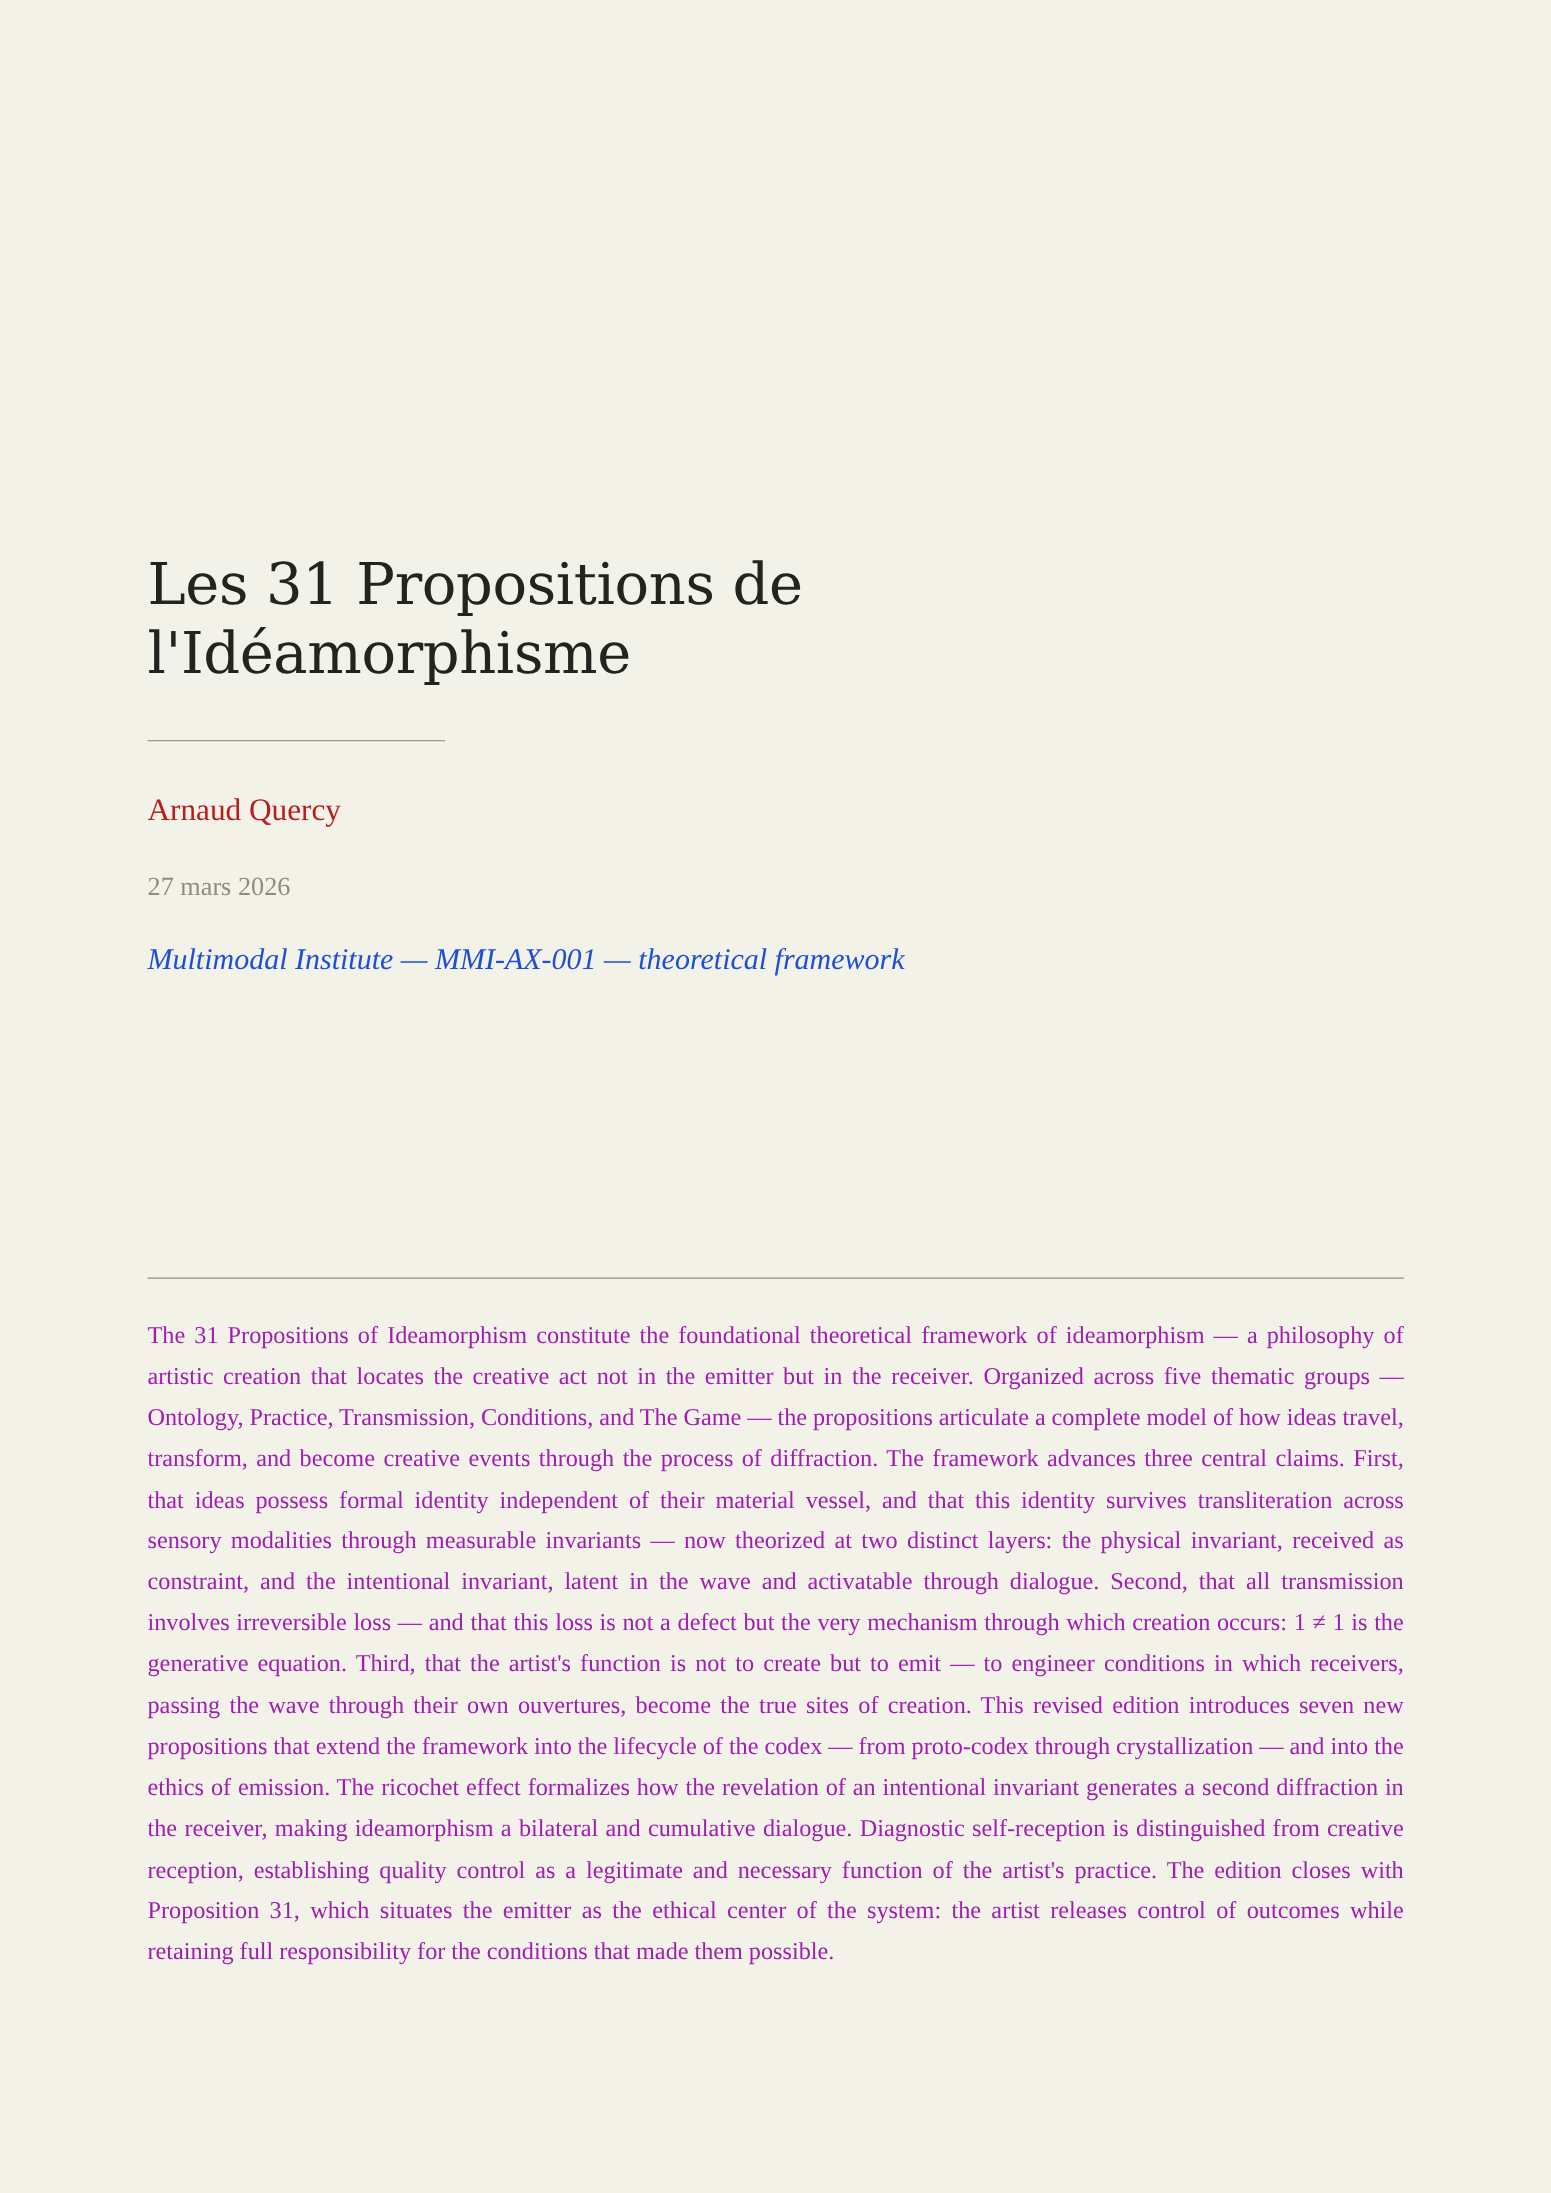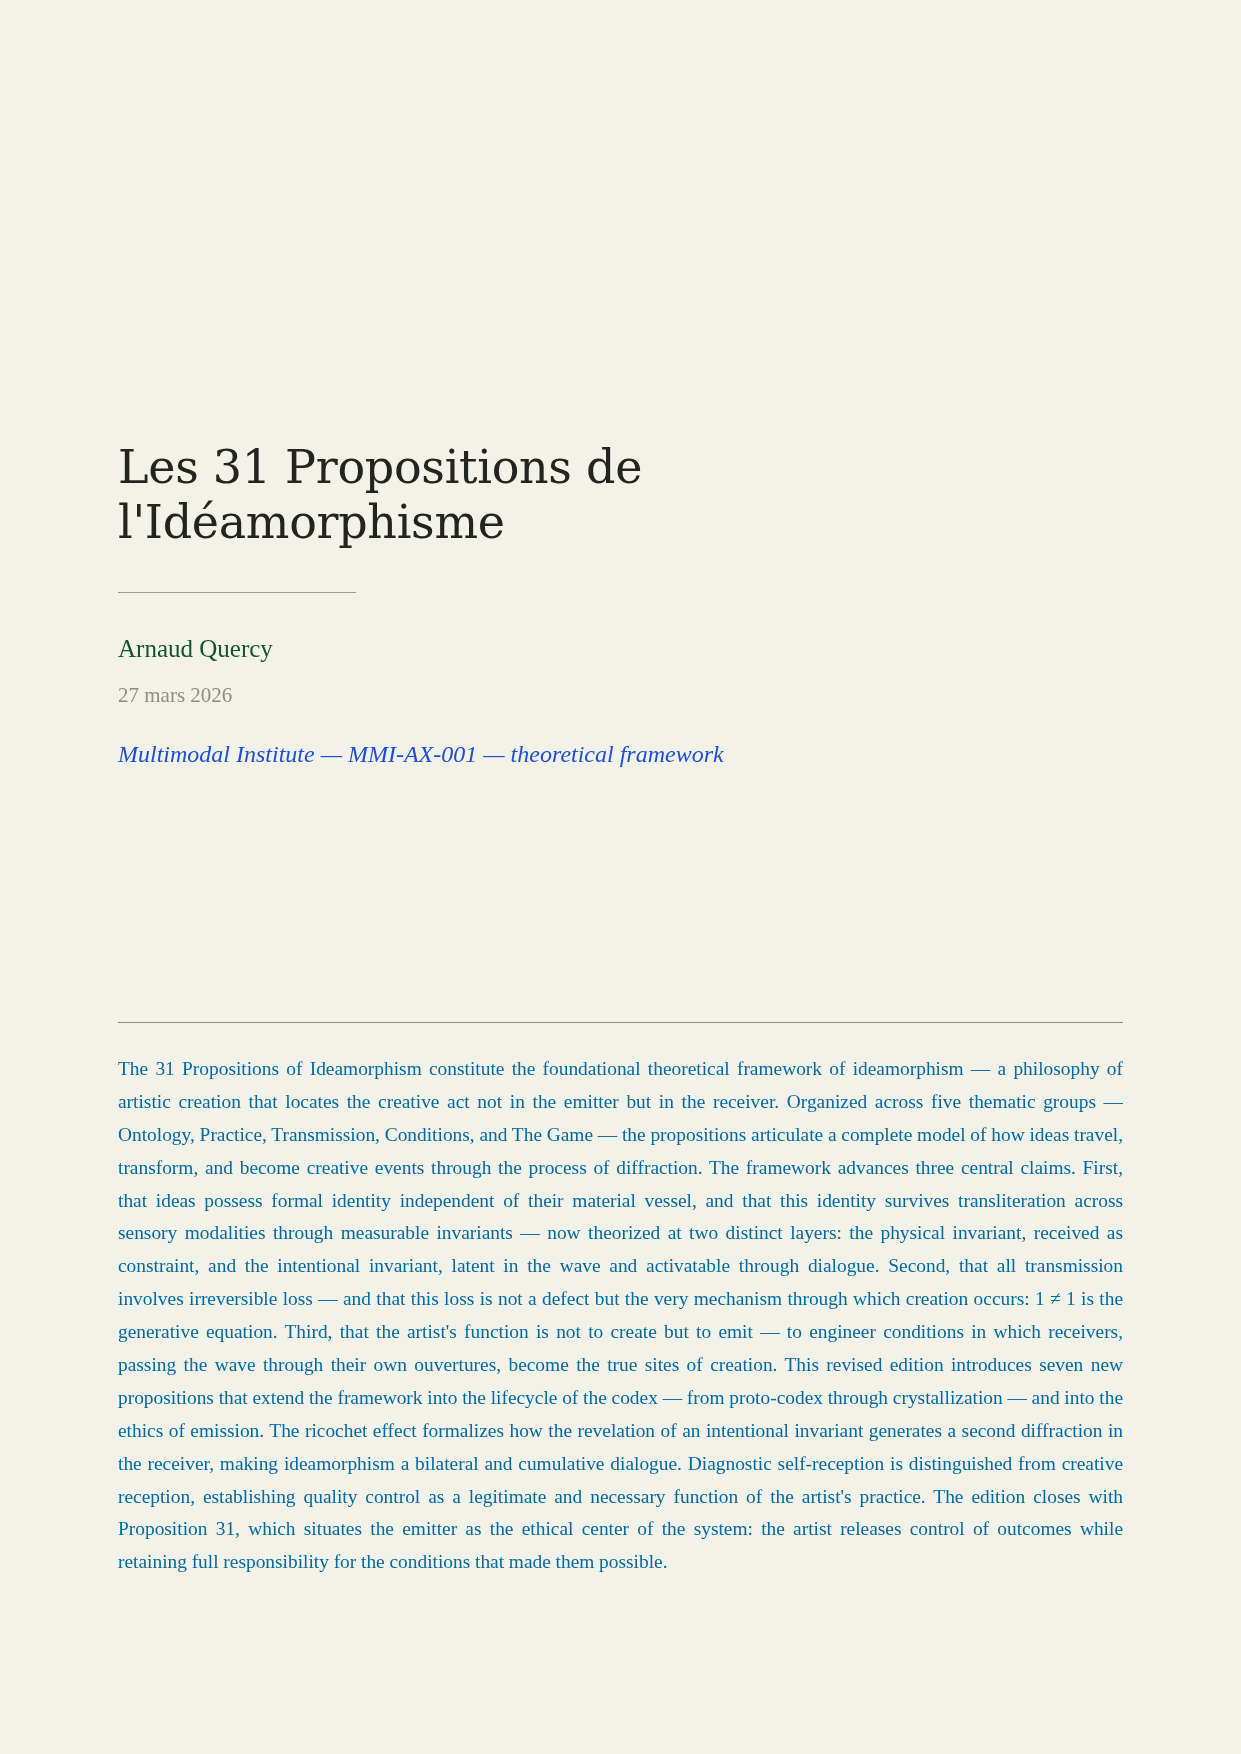--- a/index.html
+++ b/index.html
@@ -45,29 +45,29 @@
     margin: 42px 0 0 0;
   }
 
   .meta {
     margin-top: 40px;
   }
 
   .author {
     font-size: 25px;
     line-height: 1.3;
-    color: #14532d;
+    color: #b91c1c;
     margin: 0;
   }
 
   .date {
     font-size: 21px;
     line-height: 1.3;
     color: #8d8d82;
-    margin: 16px 0 0 0;
+    margin: 30px 0 0 0;
   }
 
   .affiliation {
     font-size: 24px;
     font-style: italic;
     line-height: 1.3;
     color: #1d4ed8;
     margin: 30px 0 0 0;
   }
 
@@ -83,21 +83,21 @@
     width: 100%;
     height: 0;
     border-top: 1.3px solid #8e8e82;
     margin: 0;
   }
 
   .abstract-text {
     margin: 30px 0 4px 0;
     font-size: 19.4px;
     line-height: 1.695;
-    color: #0369a1;
+    color: #a21caf;
     text-align: justify;
     text-justify: inter-word;
     hyphens: auto;
     -webkit-hyphens: auto;
     word-spacing: -0.1px;
   }
 </style>
 </head>
 <body>
 

